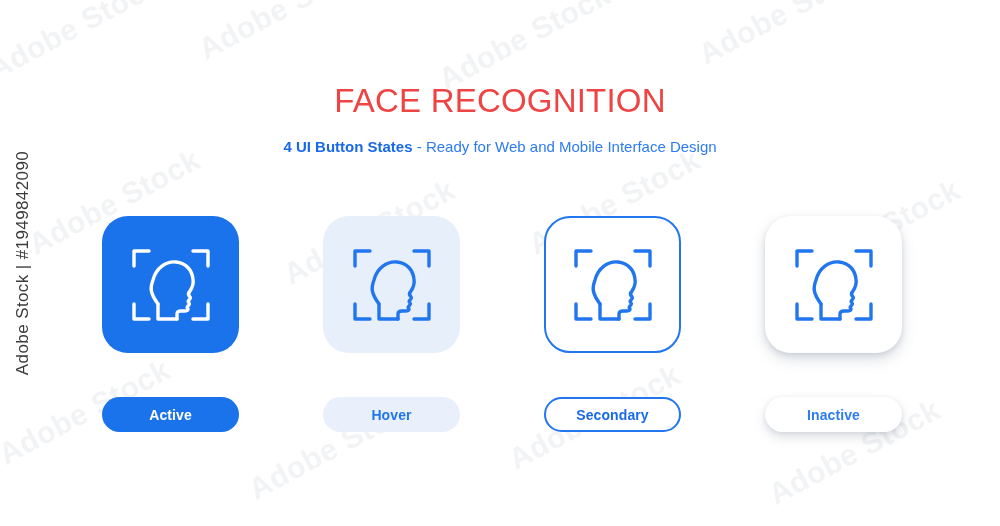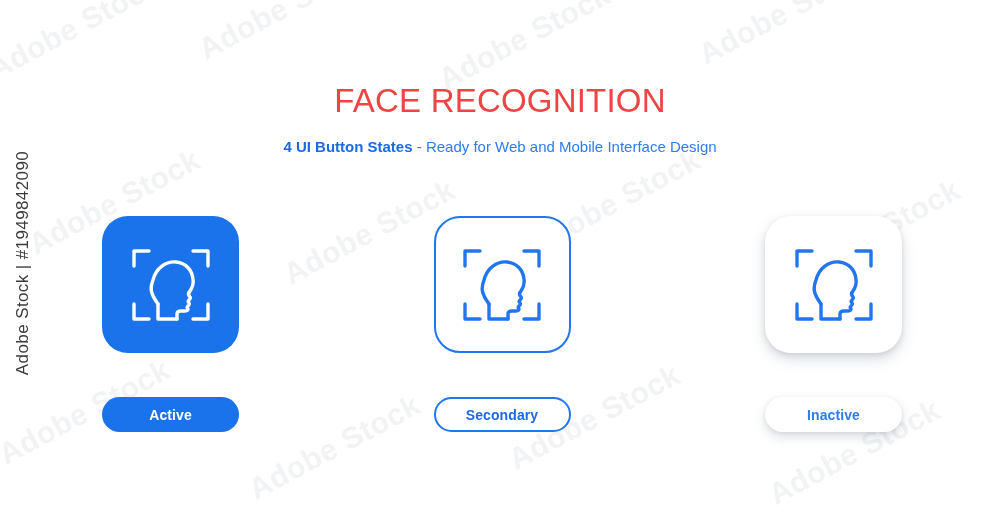--- a/index.html
+++ b/index.html
@@ -181,20 +181,35 @@
           <path d="M80 62 V77 H65"></path>
           <path d="M21 77 H6 V62"></path>
           <path d="M30 62 C22 51 22 46 25 38 C28 26 38 19 48 20 C58 21 64 28 65 37 C66 43 64 46 62 49 C60 51 60 53 62 55 C63 56 62 57 61 58 C60 59 60 60 61 61 C62 62 61 63 60 64 C59 65 59 66 60 67 C60 69 57 69 53 69 C50 69 49 70 49 72 L49 77"></path>
           <path d="M49 77 H30 V62"></path>
         </g>
       </svg>
     </div>
     <div class="state-btn active">Active</div>
   </div>
 
+  <div class="state-col">
+    <div class="icon-card hover">
+      <svg width="86" height="86" viewBox="0 0 86 86">
+        <g fill="none" stroke="#2176f0" stroke-width="3.4" stroke-linecap="round" stroke-linejoin="round">
+          <path d="M6 24 V9 H21"></path>
+          <path d="M65 9 H80 V24"></path>
+          <path d="M80 62 V77 H65"></path>
+          <path d="M21 77 H6 V62"></path>
+          <path d="M30 62 C22 51 22 46 25 38 C28 26 38 19 48 20 C58 21 64 28 65 37 C66 43 64 46 62 49 C60 51 60 53 62 55 C63 56 62 57 61 58 C60 59 60 60 61 61 C62 62 61 63 60 64 C59 65 59 66 60 67 C60 69 57 69 53 69 C50 69 49 70 49 72 L49 77"></path>
+          <path d="M49 77 H30 V62"></path>
+        </g>
+      </svg>
+    </div>
+    <div class="state-btn hover">Hover</div>
+  </div>
 
   <div class="state-col">
     <div class="icon-card secondary">
       <svg width="86" height="86" viewBox="0 0 86 86">
         <g fill="none" stroke="#2176f0" stroke-width="3.4" stroke-linecap="round" stroke-linejoin="round">
           <path d="M6 24 V9 H21"></path>
           <path d="M65 9 H80 V24"></path>
           <path d="M80 62 V77 H65"></path>
           <path d="M21 77 H6 V62"></path>
           <path d="M30 62 C22 51 22 46 25 38 C28 26 38 19 48 20 C58 21 64 28 65 37 C66 43 64 46 62 49 C60 51 60 53 62 55 C63 56 62 57 61 58 C60 59 60 60 61 61 C62 62 61 63 60 64 C59 65 59 66 60 67 C60 69 57 69 53 69 C50 69 49 70 49 72 L49 77"></path>

